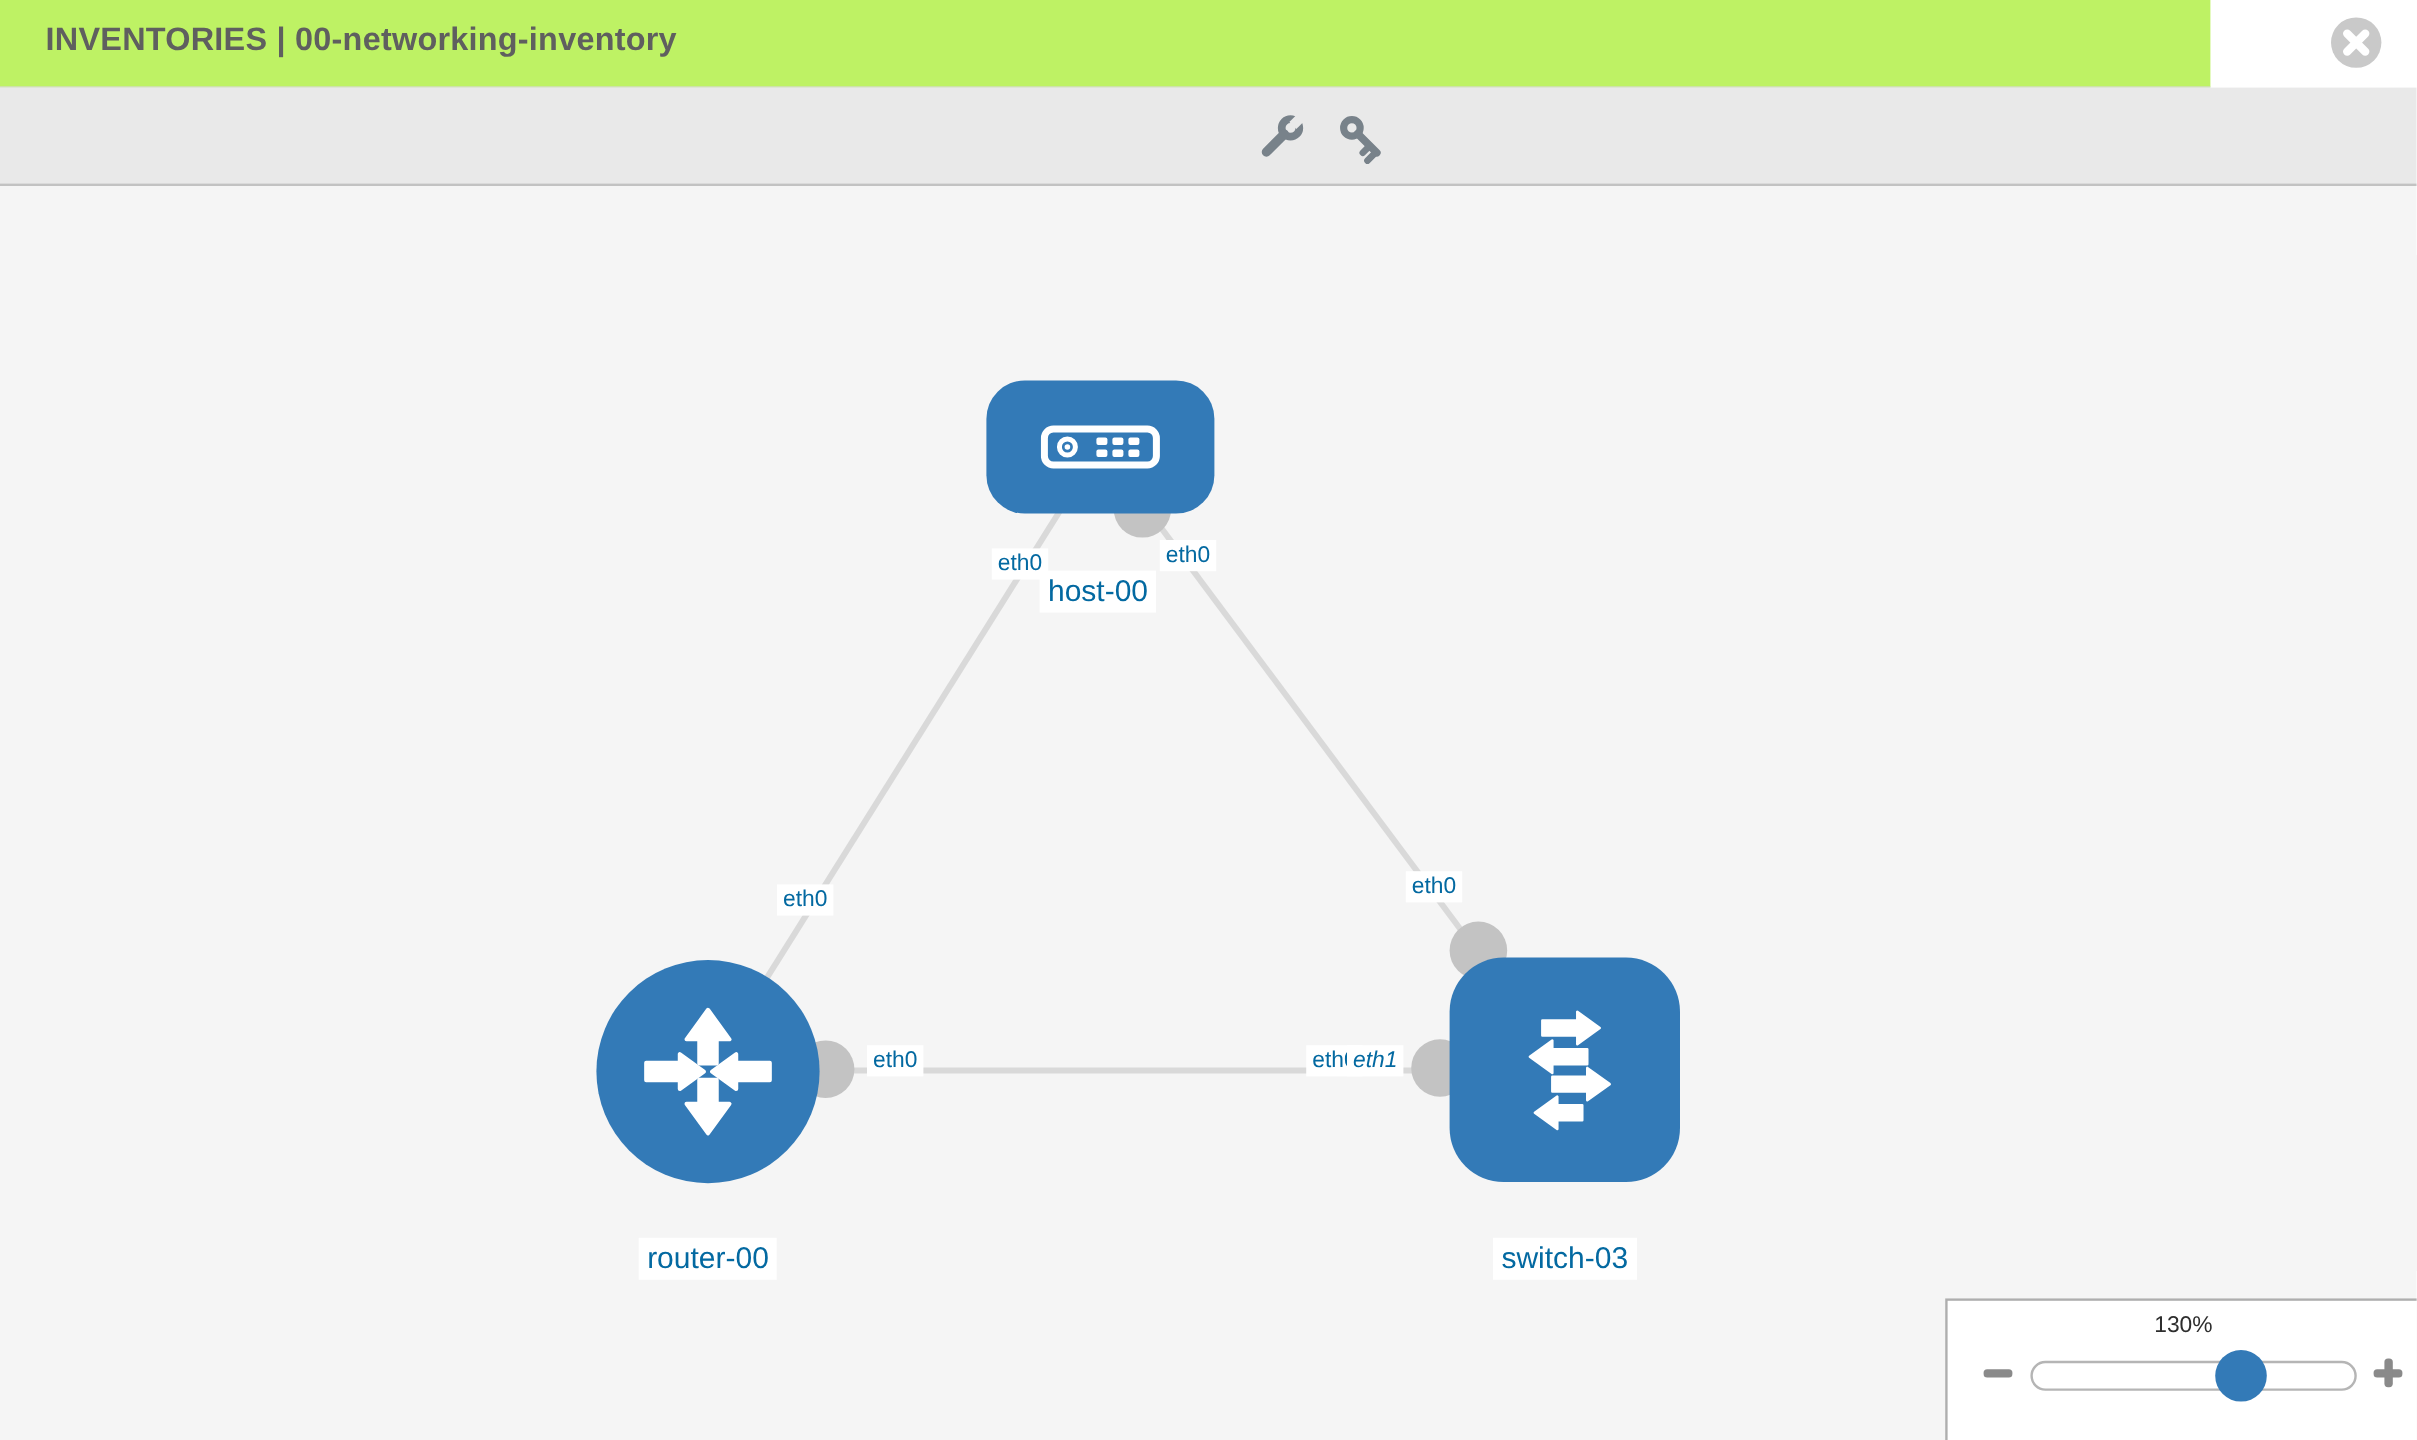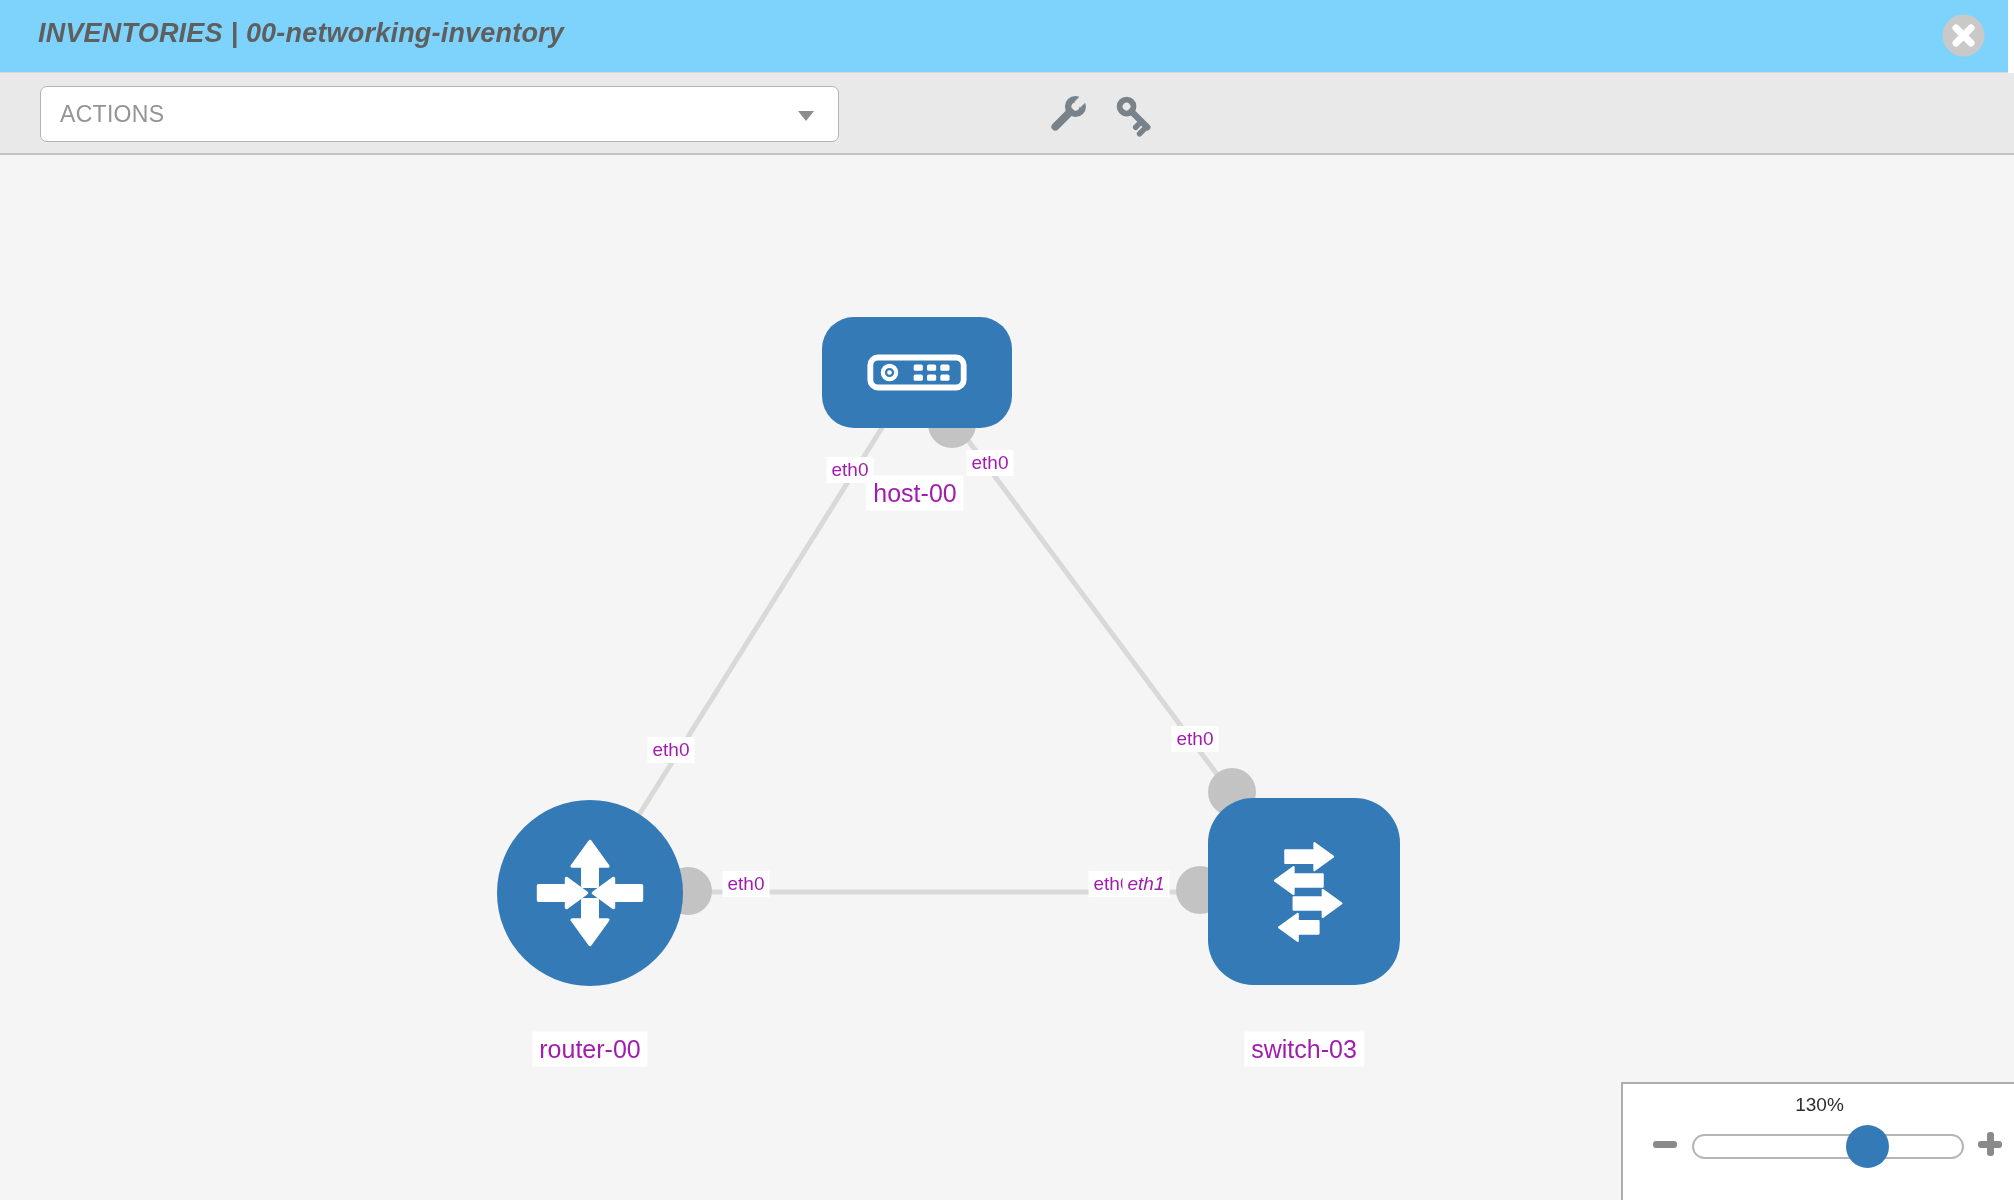--- a/index.html
+++ b/index.html
@@ -1,21 +1,21 @@
 <!DOCTYPE html>
 <html><head>
 <meta charset="utf-8">
 <style>
   html,body{margin:0;padding:0;background:#ffffff;}
   .app{
     position:relative;width:2014px;height:1200px;overflow:hidden;
     font-family:"Liberation Sans",sans-serif;background:#ffffff;
   }
   
-  .header{position:absolute;left:0;top:0;width:2008px;height:72px;background:#7dd3fc;border-bottom:1px solid #d8d8d8;font-style:italic;}
+  .header{position:absolute;left:0;top:0;width:1842px;height:72px;background:#bef264;border-bottom:1px solid #d8d8d8;}
   .page-title{position:absolute;left:38px;top:18px;margin:0;font-size:27px;font-weight:bold;color:#5f5f5f;letter-spacing:0.2px;}
   .close-btn{position:absolute;left:1942px;top:14px;width:43px;height:43px;border:none;padding:0;background:transparent;cursor:pointer;}
   
   .toolbar{position:absolute;left:0;top:73px;width:2014px;height:80px;background:#e9e9e9;border-bottom:2px solid #c2c2c2;}
   .dropdown{position:absolute;top:13px;height:54px;background:#ffffff;border:1px solid #b3b3b3;border-radius:7px;display:flex;align-items:center;cursor:pointer;}
   .dropdown .dd-label{margin-left:19px;font-size:23px;color:#949494;letter-spacing:0.3px;}
   .dropdown .caret{position:absolute;right:24px;top:24px;width:0;height:0;border-left:8px solid transparent;border-right:8px solid transparent;border-top:10px solid #8d8d8d;}
   .dd-actions{left:40px;width:797px;}
   .dd-search{left:1184px;width:794px;}
   .tool-btn{position:absolute;top:20px;width:44px;height:44px;border:none;background:transparent;padding:0;cursor:pointer;}
@@ -26,21 +26,21 @@
   .links{position:absolute;left:0;top:0;width:2014px;height:1045px;}
   .connector{position:absolute;width:48px;height:48px;border-radius:50%;background:#c3c3c3;z-index:1;}
   .conn-host{left:928px;top:245px;}
   .conn-router-right{left:664px;top:712px;}
   .conn-switch-top{left:1208px;top:613px;}
   .conn-switch-mid{left:1176px;top:711px;}
   .node{position:absolute;background:#337ab7;z-index:2;display:flex;align-items:center;justify-content:center;cursor:pointer;}
   .node-host{left:822px;top:162px;width:190px;height:111px;border-radius:32px;}
   .node-router{left:497px;top:645px;width:186px;height:186px;border-radius:50%;}
   .node-switch{left:1208px;top:643px;width:192px;height:187px;border-radius:45px;}
-  .nlabel{position:absolute;z-index:3;transform:translate(-50%,-50%);background:#ffffff;color:#a21caf;white-space:nowrap;}
+  .nlabel{position:absolute;z-index:3;transform:translate(-50%,-50%);background:#ffffff;color:#0369a1;white-space:nowrap;}
   .nlabel.big{font-size:25px;padding:3px 7px;margin-top:36px;}
   .nlabel.small{font-size:19px;padding:2px 5px;}
   .lbl-host{left:915px;top:302px;}
   .lbl-router{left:590px;top:858px;}
   .lbl-switch{left:1304px;top:858px;}
   .if-host-left{left:850px;top:315px;}
   .if-host-right{left:990px;top:308px;}
   .if-link-router{left:671px;top:595px;}
   .if-link-switch{left:1195px;top:584px;}
   .if-router-right{left:746px;top:729px;}
@@ -66,24 +66,20 @@
     <h1 class="page-title">INVENTORIES | 00-networking-inventory</h1>
     <button class="close-btn">
       <svg width="43" height="43" viewBox="0 0 43 43">
         <circle cx="21.5" cy="21.5" r="21" fill="#c9c9c9"></circle>
         <path d="M14 14 L29 29 M29 14 L14 29" stroke="#ffffff" stroke-width="7" stroke-linecap="round" fill="none"></path>
       </svg>
     </button>
   </div>
 
   <div class="toolbar">
-    <div class="dropdown dd-actions">
-      <span class="dd-label">ACTIONS</span>
-      <span class="caret"></span>
-    </div>
 
     <button class="tool-btn tool-wrench">
       <svg width="44" height="44" viewBox="0 0 48 48">
         <g transform="rotate(45 24 24)">
           <circle cx="24" cy="11" r="8" fill="none" stroke="#78828a" stroke-width="7"></circle>
           <rect x="19.5" y="-3" width="9" height="11" fill="#e9e9e9"></rect>
           <line x1="24" y1="19" x2="24" y2="42" stroke="#78828a" stroke-width="8.5" stroke-linecap="round"></line>
         </g>
       </svg>
     </button>

